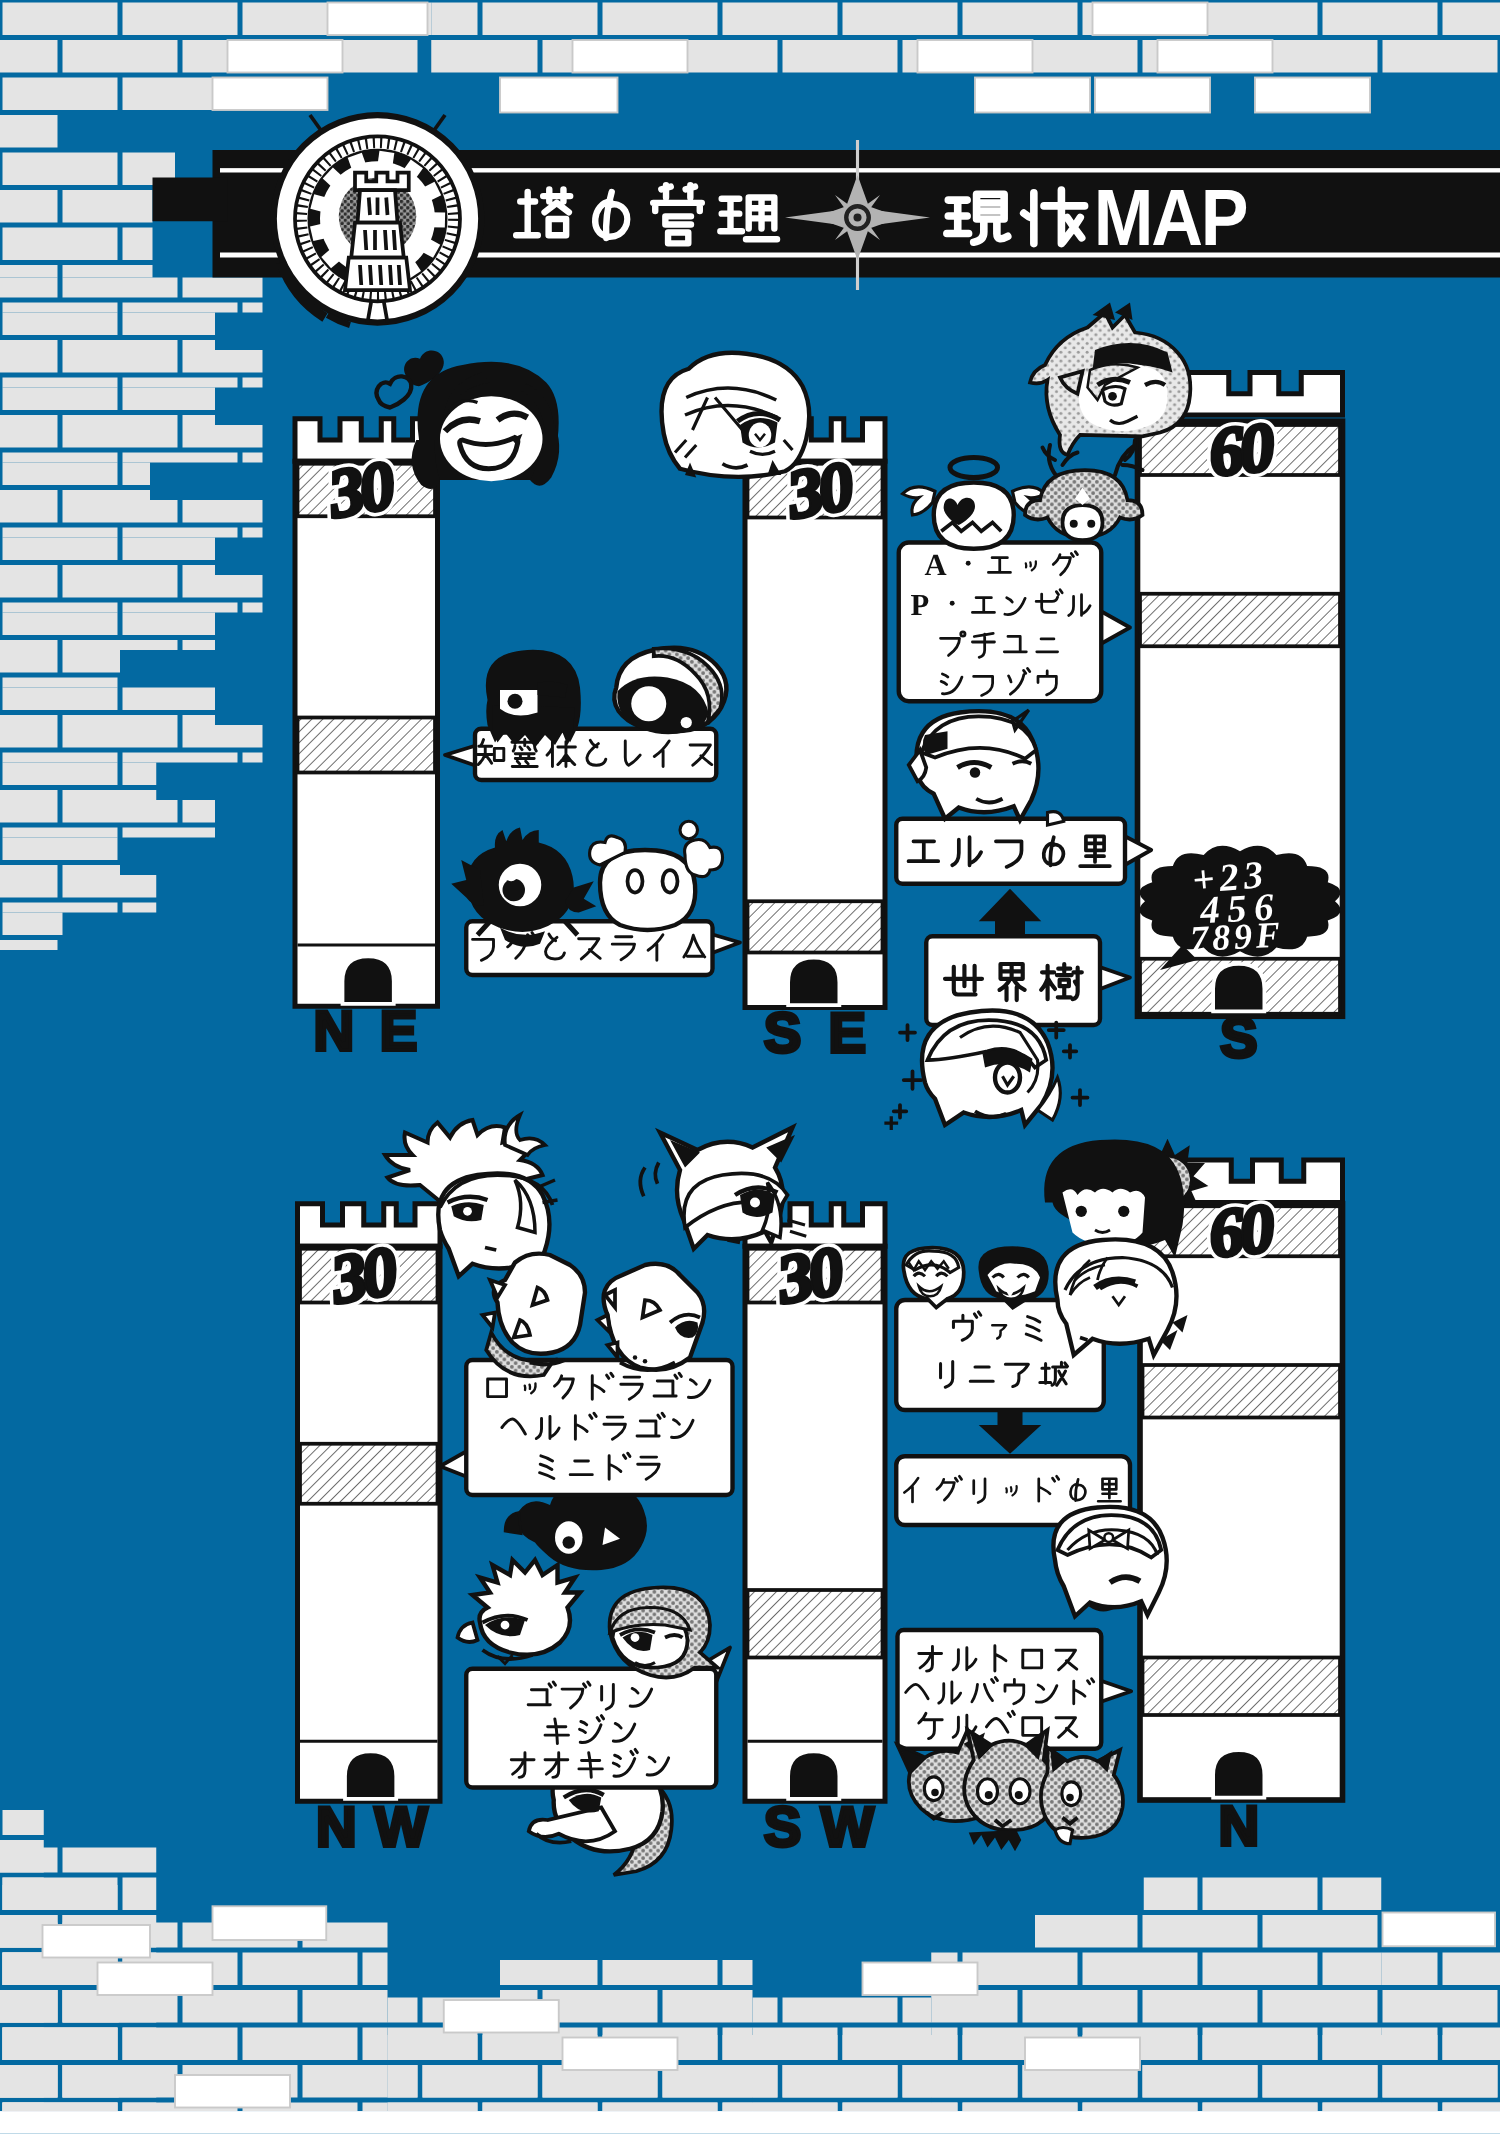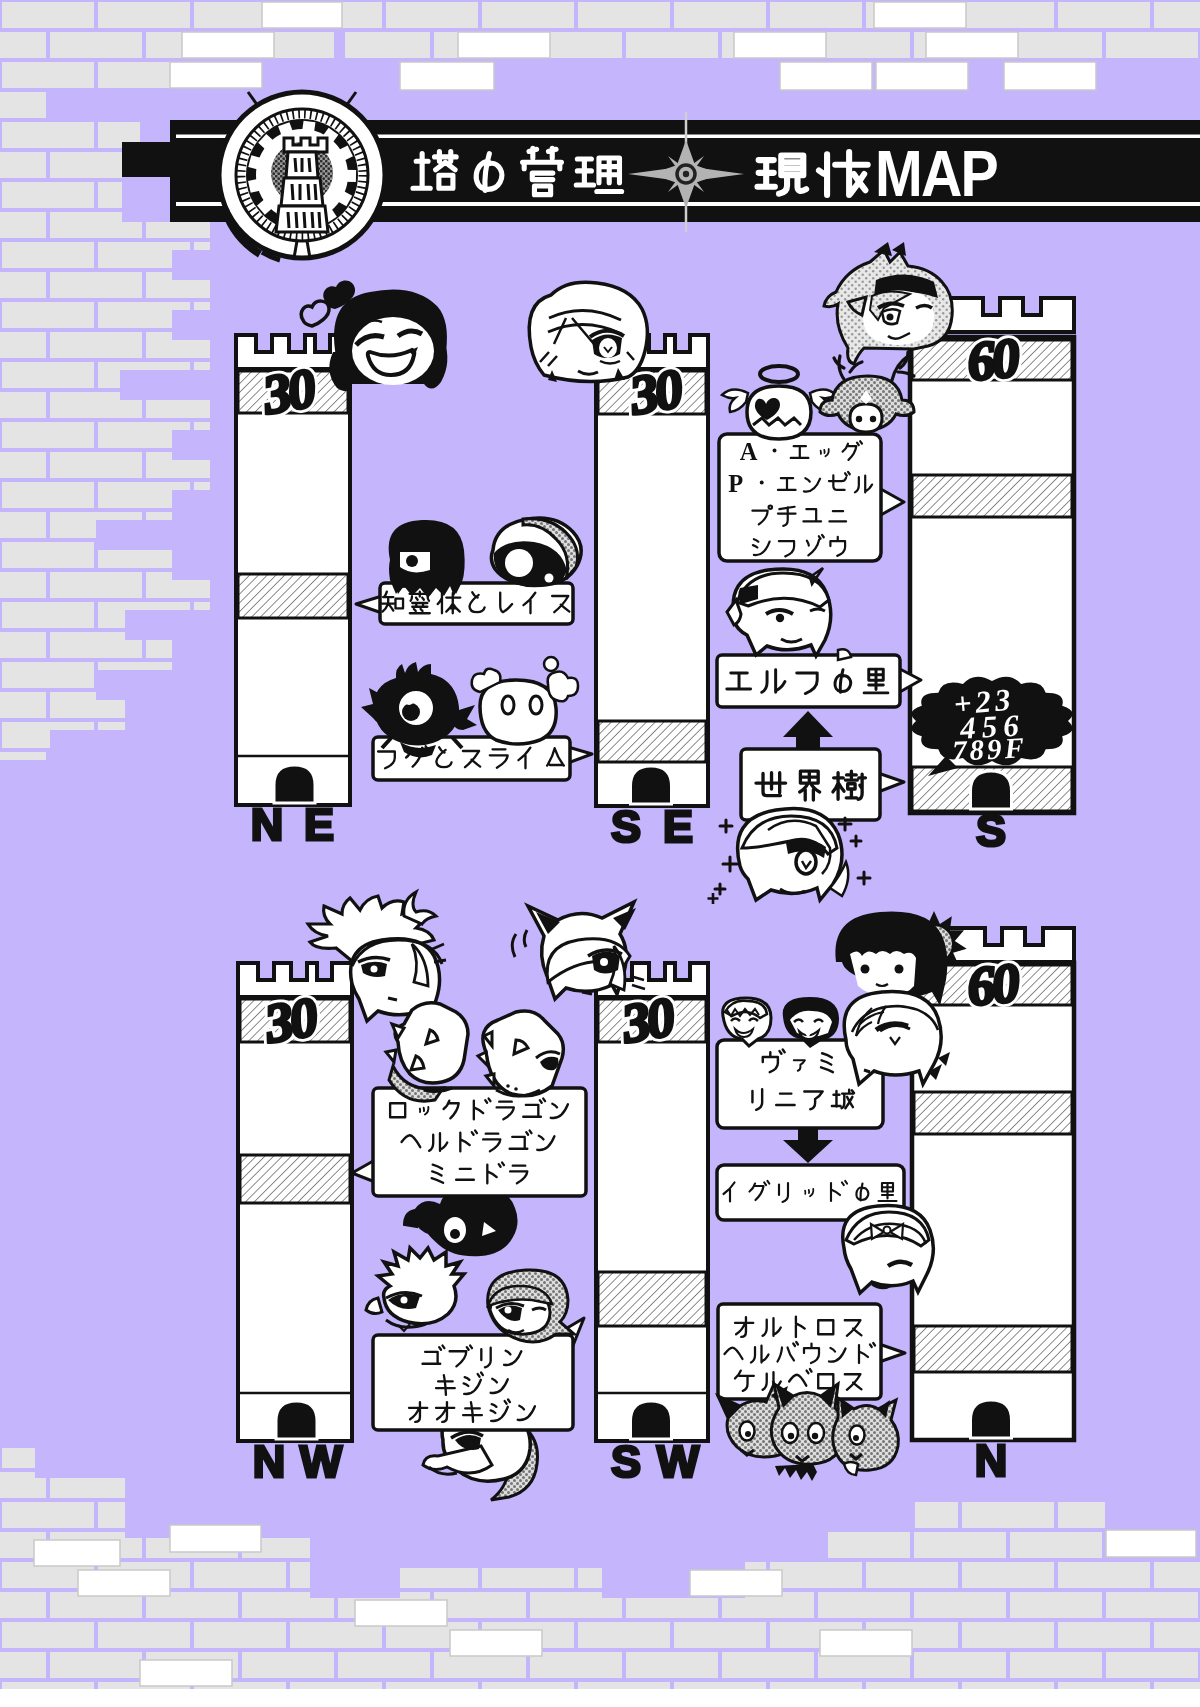--- a/index.html
+++ b/index.html
@@ -2,21 +2,21 @@
 <html><head>
 <meta charset="utf-8">
 <title>map</title>
 <style>
 html,body{margin:0;padding:0;background:#fff;}
 *{box-sizing:border-box;}
 body{font-family:"Liberation Sans",sans-serif;}
 </style>
 </head>
 <body>
-<div style="position:relative;width:1200px;height:1689px;background:#c4b5fd;overflow:hidden">
+<div style="position:relative;width:1200px;height:1689px;background:#0369a1;overflow:hidden">
 <svg width="1200" height="1707" viewBox="0 0 1200 1707" style="position:absolute;left:0;top:0">
 <defs>
 <pattern id="hatch" width="6.2" height="6.2" patternUnits="userSpaceOnUse" patternTransform="rotate(-45)">
 <rect width="6.2" height="6.2" fill="#fff"></rect>
           <line x1="0" y1="0" x2="6.2" y2="0" stroke="#2f2f2f" stroke-width="1.1"></line>
 </pattern>
 <pattern id="tone" width="6" height="6" patternUnits="userSpaceOnUse">
 <rect width="6" height="6" fill="#ddd"></rect>
           <circle cx="1.5" cy="1.5" r="1.5" fill="#777"></circle>
           <circle cx="4.5" cy="4.5" r="1.5" fill="#777"></circle>

